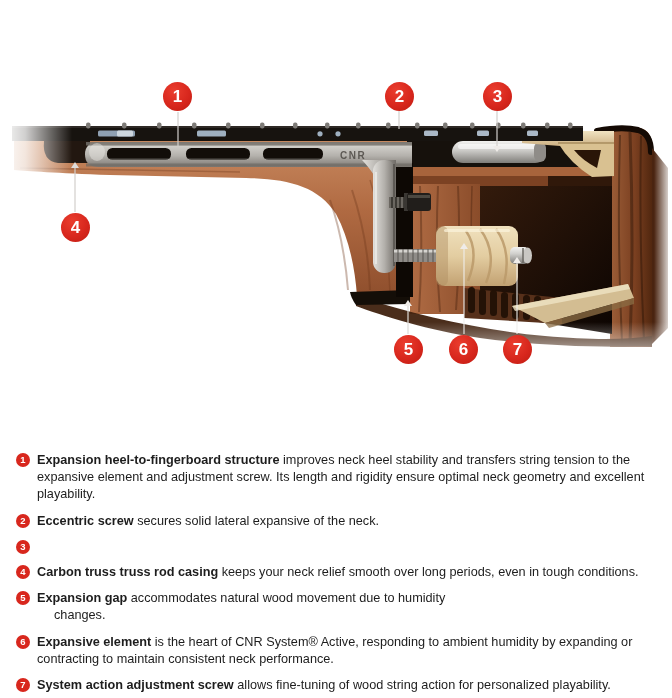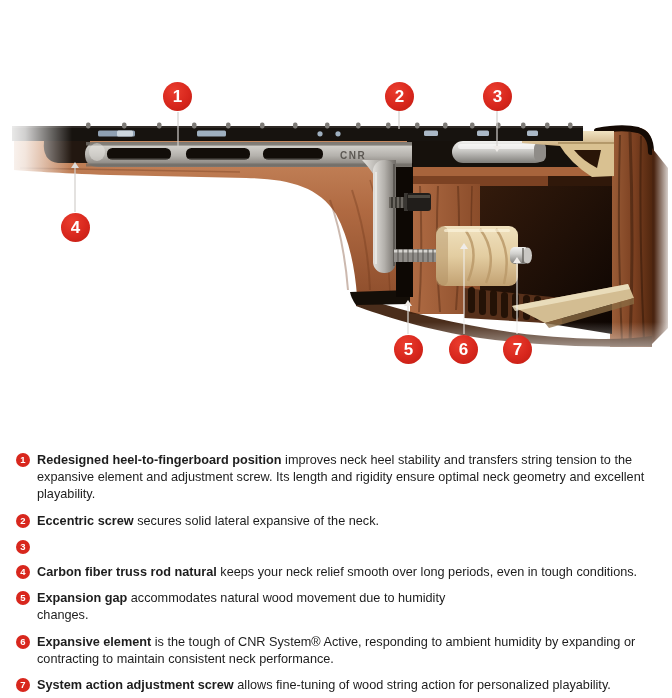--- a/index.html
+++ b/index.html
@@ -25,21 +25,21 @@
   .legend-item{display:flex;margin-bottom:9.5px;}
   .bullet{
     flex:0 0 14px;width:14px;height:14px;border-radius:50%;
     background:var(--accent-red,#d8271d);
     color:#fff;font-size:9.5px;font-weight:bold;line-height:1;
     display:flex;align-items:center;justify-content:center;
     margin-right:7px;margin-top:1px;
   }
   .legend-text{margin:0;}
   .legend-text b{font-weight:bold;}
-  .line2{display:block;}
+  .line2{display:block;margin-left:17px;}
 </style>
 </head>
 <body>
 
 <div class="stage">
 
   <svg class="art" width="672" height="400" viewBox="0 0 672 400">
     <defs>
       <linearGradient id="gWoodNeck" x1="0" y1="0" x2="0" y2="1">
         <stop offset="0" stop-color="#c98a60"></stop>
@@ -307,40 +307,40 @@
   <div class="callout" style="left:385px;top:82px">2</div>
   <div class="callout" style="left:483px;top:82px">3</div>
   <div class="callout" style="left:61px;top:213px">4</div>
   <div class="callout" style="left:394px;top:335px">5</div>
   <div class="callout" style="left:449px;top:335px">6</div>
   <div class="callout" style="left:503px;top:335px">7</div>
 
   <div class="legend">
     <div class="legend-item">
       <span class="bullet">1</span>
-      <p class="legend-text"><b>Redesigned heel-to-fingerboard position</b><span> improves neck heel stability and transfers string tension to the expansive element and adjustment screw. Its length and rigidity ensure optimal neck geometry and excellent playability.</span><span class="line2"></span></p>
+      <p class="legend-text"><b>Expansion heel-to-fingerboard structure</b><span> improves neck heel stability and transfers string tension to the expansive element and adjustment screw. Its length and rigidity ensure optimal neck geometry and excellent playability.</span><span class="line2"></span></p>
     </div>
     <div class="legend-item">
       <span class="bullet">2</span>
       <p class="legend-text"><b>Eccentric screw</b><span> secures solid lateral expansive of the neck.</span><span class="line2"></span></p>
     </div>
     <div class="legend-item">
       <span class="bullet">3</span>
     </div>
     <div class="legend-item">
       <span class="bullet">4</span>
-      <p class="legend-text"><b>Carbon fiber truss rod natural</b><span> keeps your neck relief smooth over long periods, even in tough conditions.</span><span class="line2"></span></p>
+      <p class="legend-text"><b>Carbon truss truss rod casing</b><span> keeps your neck relief smooth over long periods, even in tough conditions.</span><span class="line2"></span></p>
     </div>
     <div class="legend-item">
       <span class="bullet">5</span>
       <p class="legend-text"><b>Expansion gap</b><span> accommodates natural wood movement due to humidity</span><span class="line2">changes.</span></p>
     </div>
     <div class="legend-item">
       <span class="bullet">6</span>
-      <p class="legend-text"><b>Expansive element</b><span> is the tough of CNR System® Active, responding to ambient humidity by expanding or contracting to maintain consistent neck performance.</span><span class="line2"></span></p>
+      <p class="legend-text"><b>Expansive element</b><span> is the heart of CNR System® Active, responding to ambient humidity by expanding or contracting to maintain consistent neck performance.</span><span class="line2"></span></p>
     </div>
     <div class="legend-item">
       <span class="bullet">7</span>
       <p class="legend-text"><b>System action adjustment screw</b><span> allows fine-tuning of wood string action for personalized playability.</span><span class="line2"></span></p>
     </div>
   </div>
 
 </div>
 
 </body></html>

